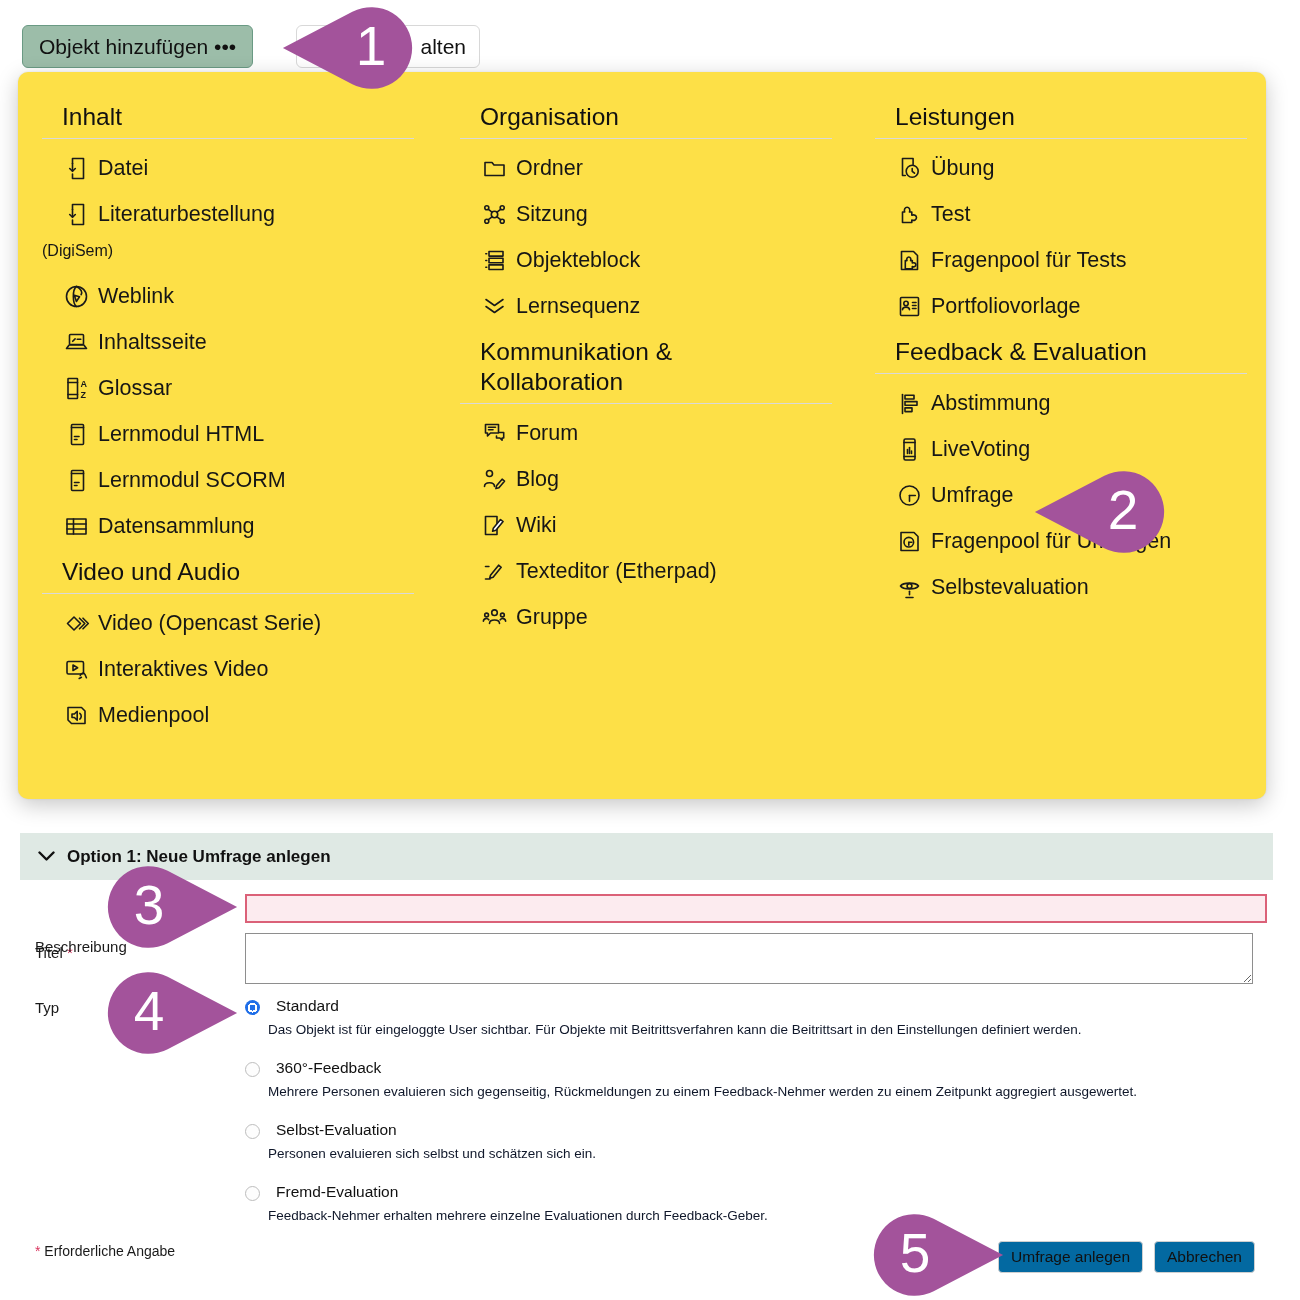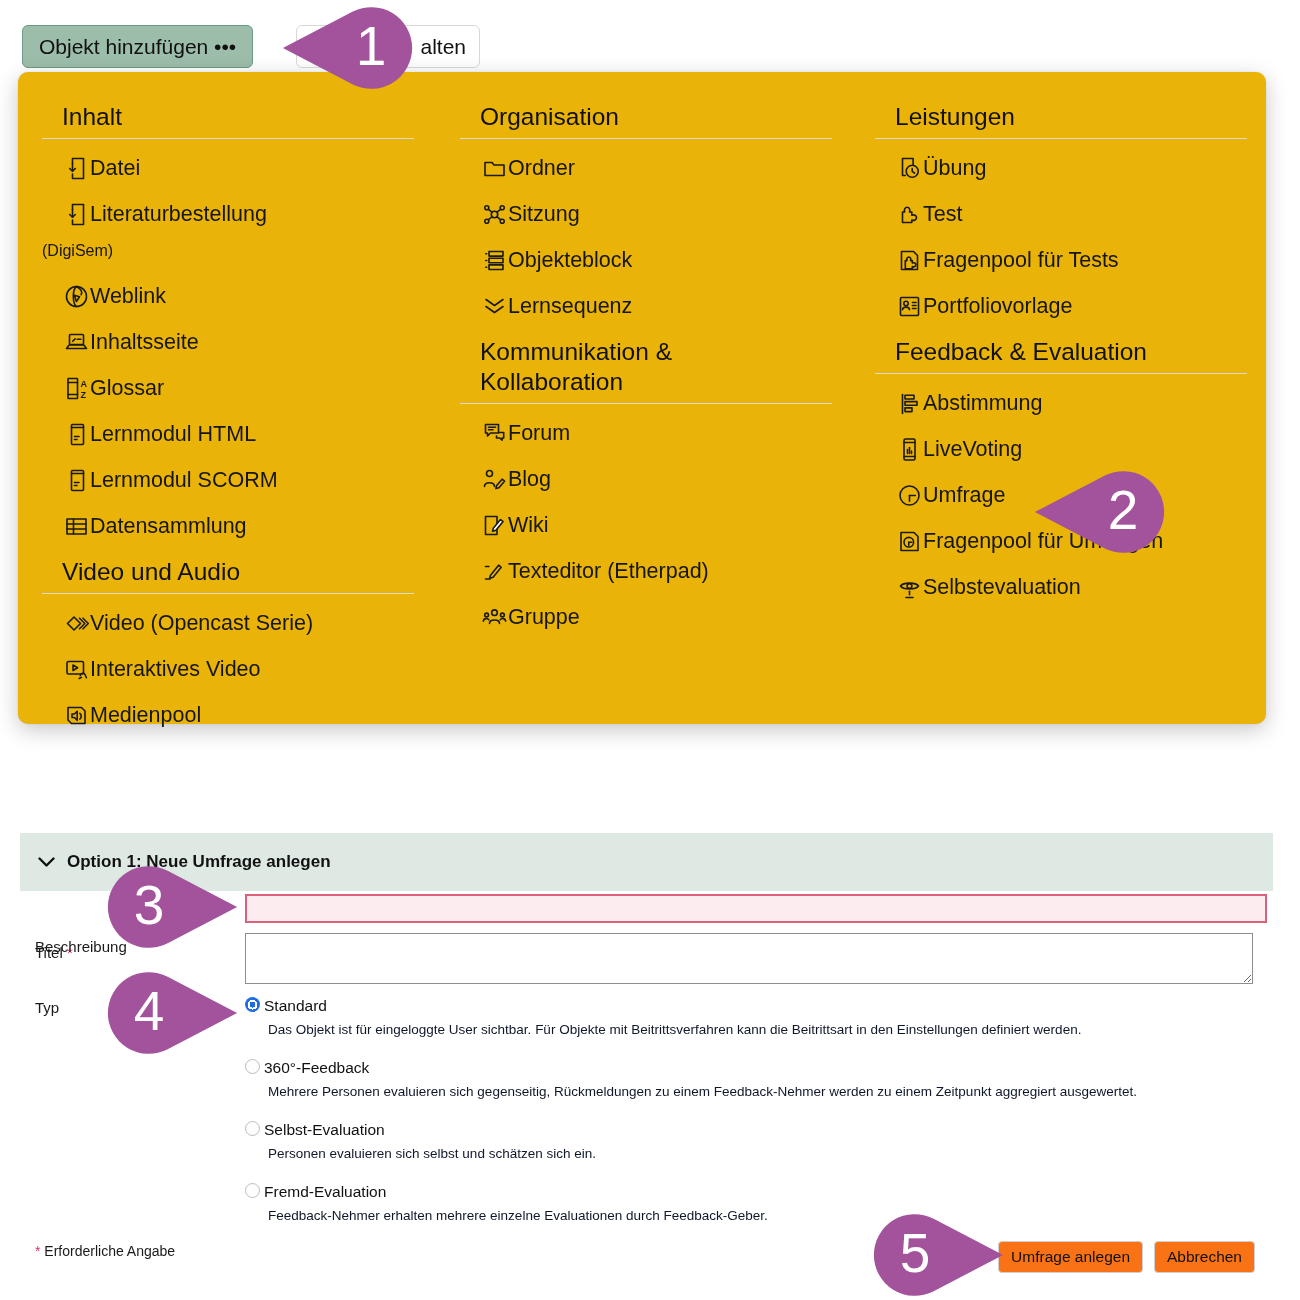--- a/index.html
+++ b/index.html
@@ -10,60 +10,60 @@
   .btn-green{position:absolute;left:22px;top:25px;height:43px;padding:0 16px;
     background:#9cbda9;border:1px solid #6a9a84;border-radius:6px;
     font-family:"Liberation Sans",sans-serif;font-size:21px;color:#111;
     display:flex;align-items:center;cursor:pointer;}
   .btn-plain{position:absolute;left:296px;top:25px;width:184px;height:43px;
     background:#fff;border:1px solid #d8d8d8;border-radius:6px;
     font-family:"Liberation Sans",sans-serif;font-size:21px;color:#111;
     display:flex;align-items:center;justify-content:flex-end;padding:0 13px 0 0;cursor:pointer;}
 
   
-  .panel{position:absolute;left:18px;top:72px;width:1248px;height:652px;background:#eab308;
+  .panel{position:absolute;left:18px;top:72px;width:1248px;height:727px;background:#fde047;
     border-radius:10px;box-shadow:0 6px 22px rgba(0,0,0,.22),0 0 2px rgba(0,0,0,.10);text-decoration:underline;}
   .menu-col{position:absolute;top:30px;width:372px;}
   .col1{left:24px}.col2{left:442px}.col3{left:857px}
   .menu-section:not(:first-child){margin-top:12px;}
   .sec-title{font-size:24.5px;line-height:30px;font-weight:400;padding-left:20px;max-width:300px;color:#111;}
   .sec-rule{border-top:1px solid #d9d9d9;margin:6px 0 14px 0;}
   .item-block{margin-bottom:16px;}
-  .item{display:flex;align-items:center;gap:0;min-height:30px;padding-left:20px;cursor:pointer;}
+  .item{display:flex;align-items:center;gap:8px;min-height:30px;padding-left:20px;cursor:pointer;}
   .item .lbl{font-size:21.5px;color:#161616;white-space:nowrap;}
   .wrap-line{font-size:16px;line-height:28px;margin-top:8px;color:#161616;}
   .ic{width:28px;height:28px;flex:0 0 28px;display:flex;align-items:center;justify-content:center;}
   .ic svg{width:27px;height:27px;}
   .ic svg *{stroke:#1a1a1a;fill:none;stroke-width:1.6;stroke-linecap:round;stroke-linejoin:round;}
   .ic svg .wfill{fill:#fff;}
   .ic svg text{stroke:none;fill:#1a1a1a;font-family:"Liberation Sans",sans-serif;font-weight:bold;}
 
   
-  .section-bar{position:absolute;left:20px;top:833px;width:1253px;height:58px;background:#dfe9e4;
+  .section-bar{position:absolute;left:20px;top:833px;width:1253px;height:47px;background:#dfe9e4;
     display:flex;align-items:center;gap:12px;padding:0;cursor:pointer;}
   .section-bar .chev{margin-left:18px;display:flex;align-items:center;}
   .section-bar .bar-title{font-size:17px;font-weight:bold;color:#111;}
   .flabel{position:absolute;left:35px;font-size:15px;color:#1a1a1a;}
   .req{color:#d9345e;}
   .titel-input{position:absolute;left:245px;top:894px;width:1006px;height:25px;
     background:#fcebef;border:2px solid #db6178;border-radius:0;outline:none;
     font-family:"Liberation Sans",sans-serif;font-size:15px;padding:0 6px;}
   .desc-input{position:absolute;left:245px;top:933px;width:1008px;height:51px;
     background:#fff;border:1px solid #8e8e8e;resize:both;outline:none;
     font-family:"Liberation Sans",sans-serif;font-size:15px;box-sizing:border-box;}
   .radio-group{position:absolute;left:245px;top:997px;width:1020px;}
-  .opt-row{display:flex;align-items:flex-start;gap:4px;margin-bottom:6px;cursor:pointer;}
+  .opt-row{display:flex;align-items:flex-end;gap:16px;margin-bottom:6px;cursor:pointer;}
   .opt-label{font-size:15.5px;color:#111;}
   .radio{width:15px;height:15px;border-radius:50%;box-sizing:border-box;flex:0 0 15px;}
   .radio.unchecked{border:1px solid #bdbdbd;background:#fdfdfd;}
   .radio.checked{background:radial-gradient(circle,#1f6ee8 0 3px,#fff 3px 5px,#1f6ee8 5px 8px);}
   .opt-desc{font-size:13.5px;color:#0f172a;margin:0 0 21px 23px;line-height:17px;}
   .req-note{position:absolute;left:35px;top:1243px;font-size:14px;color:#1a1a1a;}
   .form-buttons{position:absolute;top:1241px;right:45px;display:flex;gap:11px;}
-  .form-buttons button{height:32px;padding:0 12px;background:#f97316;border:1px solid #cfcfcf;
+  .form-buttons button{height:32px;padding:0 12px;background:#0369a1;border:1px solid #cfcfcf;
     border-radius:4px;font-family:"Liberation Sans",sans-serif;font-size:15.5px;color:#111;cursor:pointer;}
 
   
   .bubble{position:absolute;width:133px;height:90px;z-index:20;pointer-events:none;}
   .bubble svg{position:absolute;left:0;top:0;width:133px;height:90px;}
   .bubble svg path{fill:#a3539b;}
   .bubble .num{position:absolute;top:45px;color:#fff;font-size:55px;line-height:1;
     transform:translate(-50%,-52%);font-weight:500;}
   .point-left .num{left:90px;}
   .point-right .num{left:43px;}

